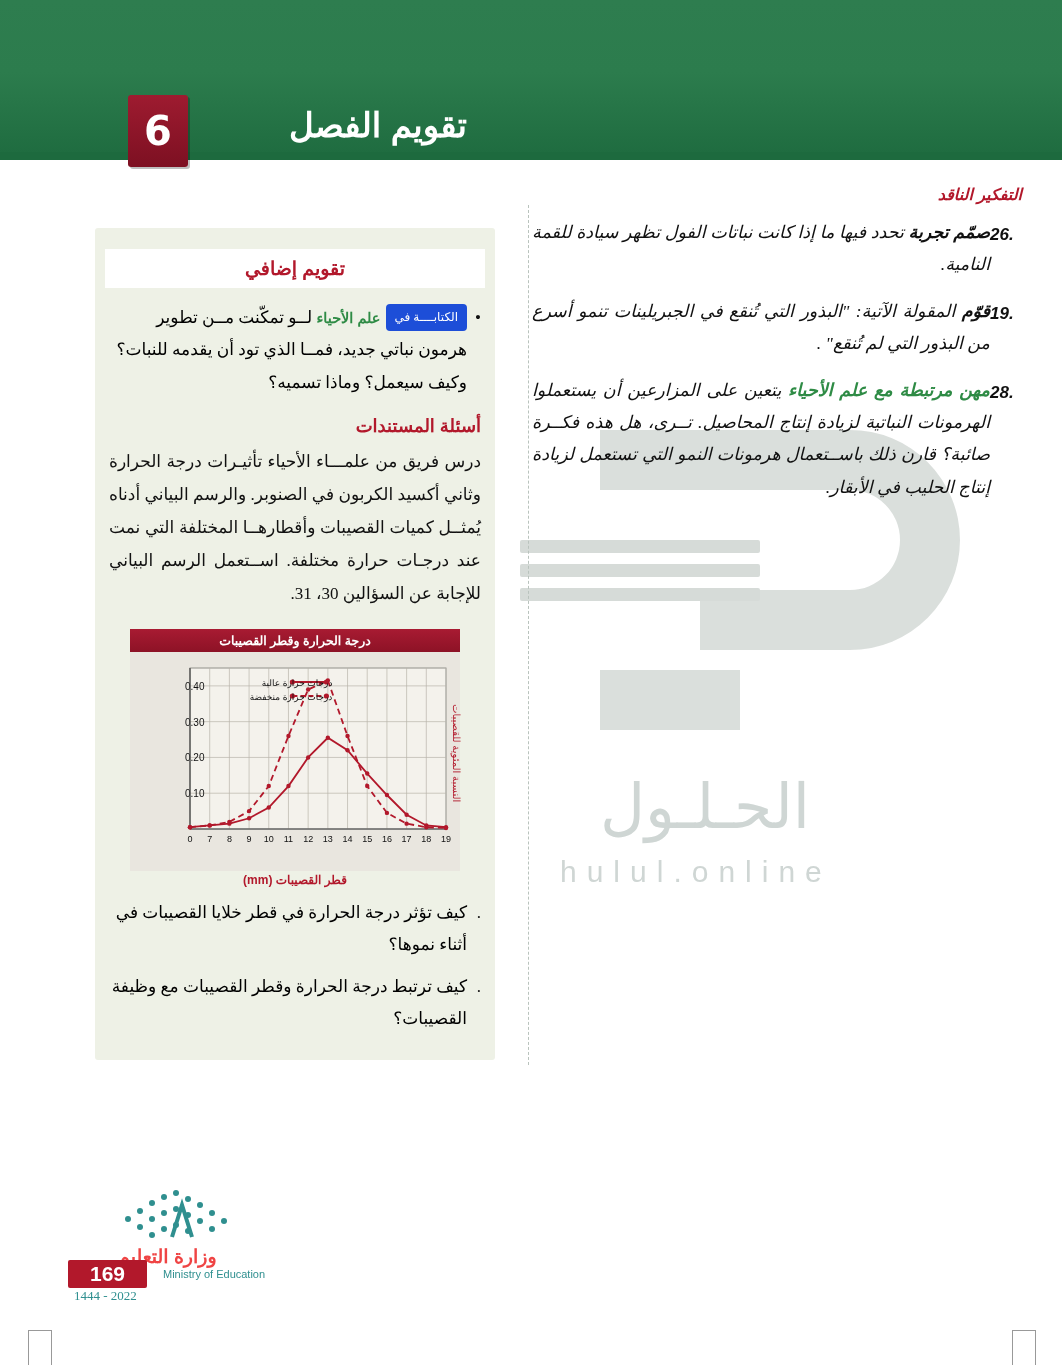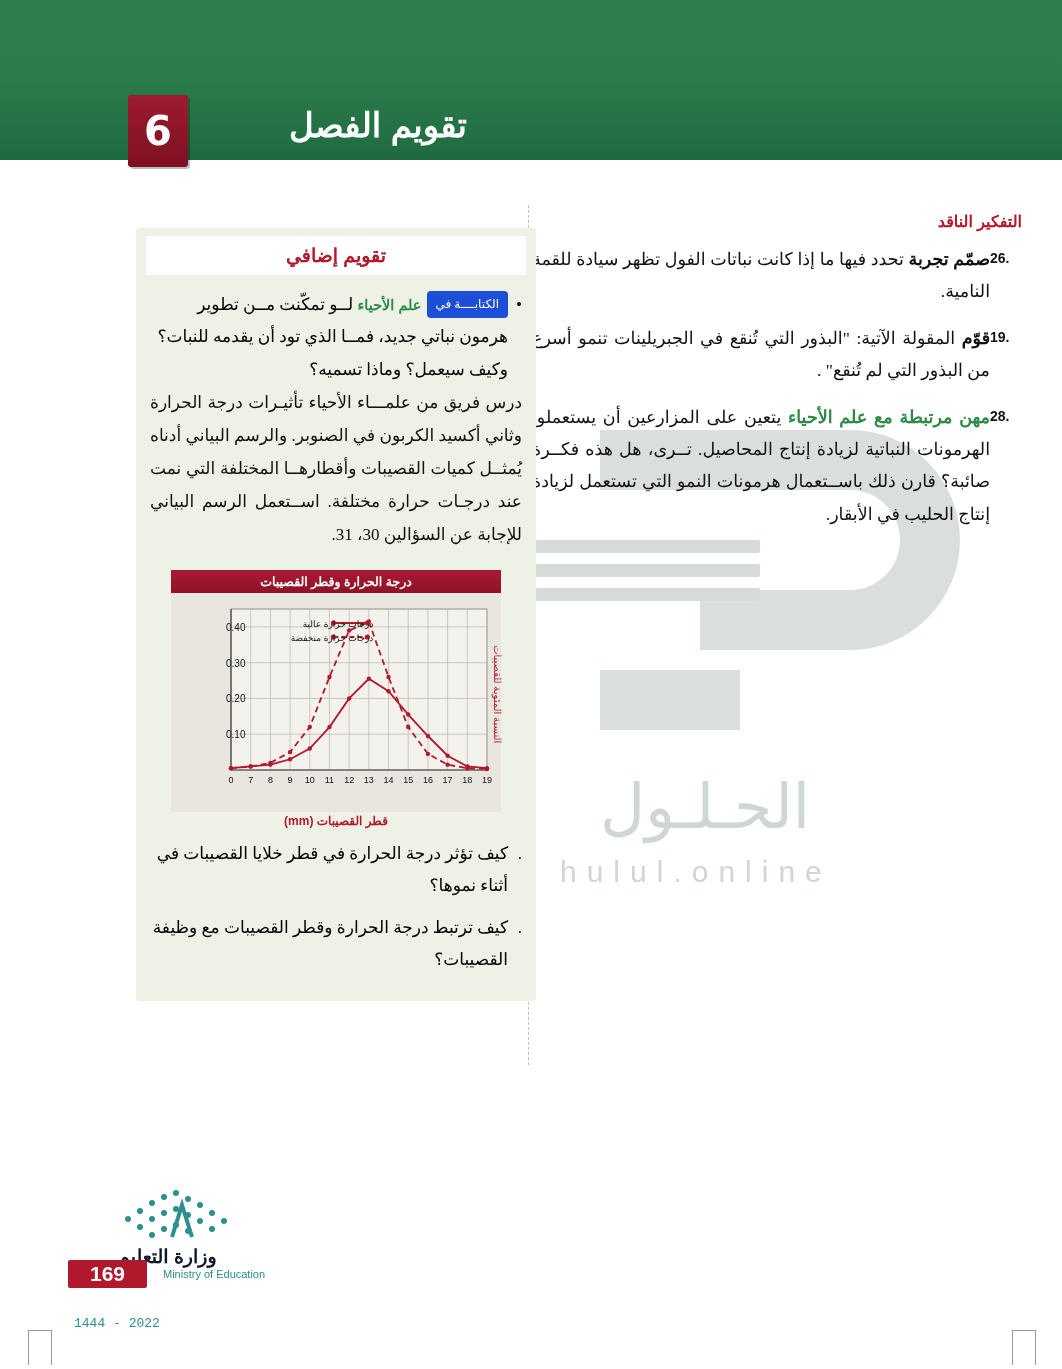--- a/index.html
+++ b/index.html
@@ -60,43 +60,42 @@
   .wm-bars div{height:13px;background:#d6dbd8;margin-bottom:11px;border-radius:2px;}
 
   
   .v-divider{
     position:absolute;left:528px;top:205px;height:860px;
     border-right:1px dashed #b9c3bd;
   }
 
   
   .right-col{
-    position:absolute;right:40px;top:212px;width:490px;
-    text-align:justify;direction:rtl;
+    position:absolute;right:40px;top:185px;width:490px;
+    text-align:justify;direction:rtl;font-style:italic;
   }
   .section-head{
     color:#b2182b;font-weight:bold;font-size:16px;
     font-family:"Liberation Sans",sans-serif;margin-bottom:12px;
   }
   .q-item{display:flex;flex-direction:row;margin-bottom:14px;font-size:17.5px;line-height:1.85;}
   .q-num{
     min-width:32px;text-align:left;font-weight:bold;color:#111;
-    font-family:"Liberation Sans",sans-serif;font-size:14px;padding-top:3px;
+    font-family:"Liberation Sans",sans-serif;font-size:17px;padding-top:3px;
     direction:ltr;
   }
   .q-text{flex:1;color:#111;}
   .lead{font-weight:bold;}
   .lead-green{color:#2e8b45;font-weight:bold;}
 
   
   .left-panel{
     position:absolute;left:95px;top:228px;width:400px;
-    background:#eef1e6;border-radius:3px;padding:12px 14px 24px 14px;
+    background:#eef1e6;border-radius:3px;padding:25px 14px 24px 14px;
     box-sizing:border-box;
-    margin-left:41px;
   }
   .panel-title-bar{
     background:#ffffff;padding:8px 12px;margin:-4px -4px 14px -4px;
     text-align:center;
   }
   .panel-title{
     color:#b2182b;font-weight:bold;font-size:19px;
     font-family:"Liberation Sans",sans-serif;
   }
   .bullet-row{display:flex;flex-direction:row;font-size:17px;line-height:1.9;}
@@ -130,30 +129,30 @@
     text-align:center;color:#b2182b;font-size:12px;font-weight:bold;
     font-family:"Liberation Sans",sans-serif;margin-top:2px;
   }
 
   
   .panel-q{display:flex;flex-direction:row;font-size:17px;line-height:1.9;margin-top:10px;}
 
   
   .footer-logo{position:absolute;left:120px;top:1185px;width:120px;height:70px;}
   .ministry-text{
-    position:absolute;left:118px;top:1245px;color:#0f172a;
+    position:absolute;left:118px;top:1245px;color:#ef4444;
     font-family:"Liberation Sans",sans-serif;font-size:19px;font-weight:bold;
   }
   .ministry-sub{
     position:absolute;left:118px;top:1268px;color:#2f8f8f;
     font-family:"Liberation Sans",sans-serif;font-size:11px;padding-left:45px;
   }
   .ministry-year{
     position:absolute;left:74px;top:1288px;color:#2f8f8f;
-    font-family:Liberation Mono, monospace;font-size:13px;margin-top:28px;
+    font-family:Liberation Serif, serif;font-size:13px;
   }
   .page-badge{
     position:absolute;left:68px;top:1260px;
     background:#b2182b;color:#fff;font-weight:bold;font-size:21px;
     font-family:"Liberation Sans",sans-serif;padding:2px 22px;border-radius:2px;
   }
 </style>
 </head>
 <body>
 
@@ -208,20 +207,21 @@
     <span class="panel-title">تقويم إضافي</span>
   </div>
 
   <div class="bullet-row">
     <span class="bullet-dot">•</span>
     <span>
       <span class="tag-pill">الكتابــــة في</span><span class="tag-green">علم الأحياء</span><span> لــو تمكّنت مــن تطوير هرمون نباتي جديد، فمــا الذي تود أن يقدمه للنبات؟ وكيف سيعمل؟ وماذا تسميه؟</span>
     </span>
   </div>
 
+  <div class="sub-head">أسئلة المستندات</div>
   <div class="para">درس فريق من علمـــاء الأحياء تأثيـرات درجة الحرارة وثاني أكسيد الكربون في الصنوبر. والرسم البياني أدناه يُمثــل كميات القصيبات وأقطارهــا المختلفة التي نمت عند درجـات حرارة مختلفة. اســتعمل الرسم البياني للإجابة عن السؤالين 30، 31.</div>
 
   <div class="chart-wrap">
     <div class="chart-title">درجة الحرارة وقطر القصيبات</div>
     <div class="chart-body">
       <div class="y-axis-label">النسبة المئوية للقصيبات</div>
       <svg id="chart-svg" width="318" height="205" viewBox="0 0 318 205">
           <rect x="52" y="10" width="256" height="161" fill="#f4f2ec" stroke="#9a9a9a" stroke-width="1"></rect>
           <line x1="52" y1="10" x2="52" y2="171" stroke="#b9b4aa" stroke-width="0.7"></line>
           <line x1="71.6923076923077" y1="10" x2="71.6923076923077" y2="171" stroke="#b9b4aa" stroke-width="0.7"></line>

